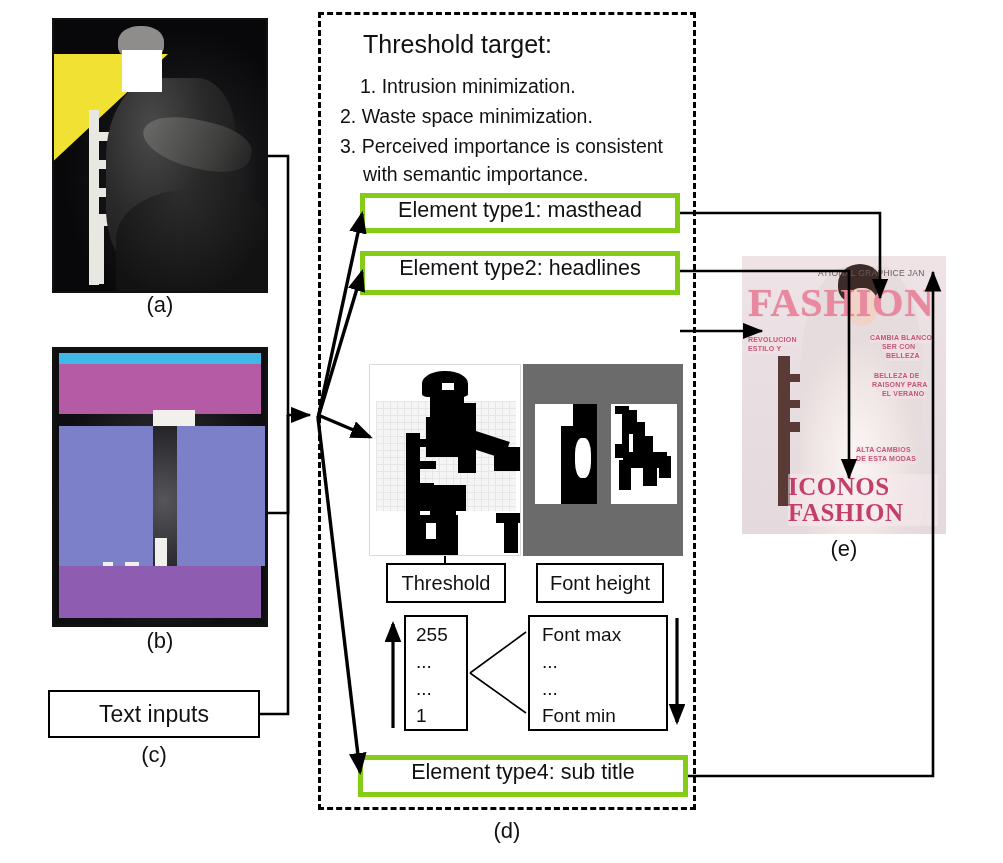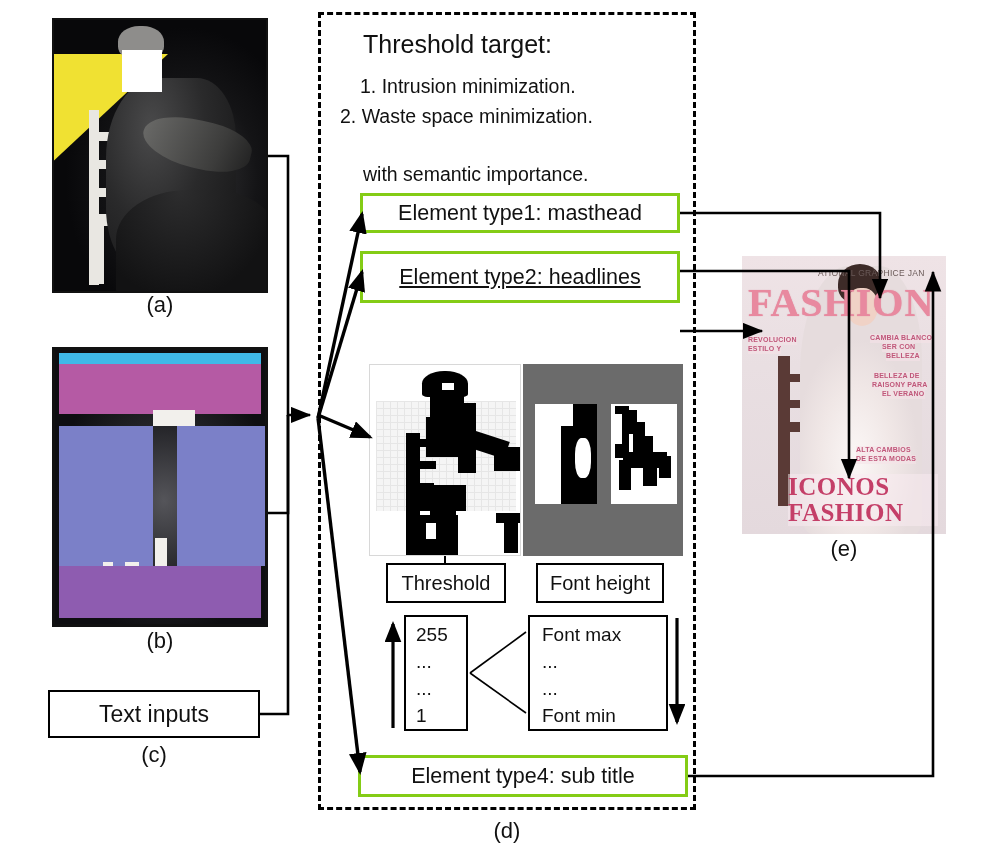--- a/index.html
+++ b/index.html
@@ -76,25 +76,25 @@
   #box-threshold{left:386px;top:563px;width:120px;height:40px;font-size:20px;}
   #box-fontheight{left:536px;top:563px;width:128px;height:40px;font-size:20px;}
 
   #box-values{left:404px;top:615px;width:64px;height:116px;border:2px solid #000;
       display:block;padding:4px 0 0 10px;}
   #box-fonts{left:528px;top:615px;width:140px;height:116px;border:2px solid #000;
       display:block;padding:4px 0 0 12px;}
   .vrow{font-size:19px;line-height:27px;color:#111;white-space:nowrap;}
 
   
-  .etype{border:3px solid #84cc16;background:#fff;position:absolute;
-         display:flex;align-items:center;justify-content:center;font-size:21.5px;color:#111;
+  .etype{border:5px solid #84cc16;background:#fff;position:absolute;
+         display:flex;justify-content:center;font-size:21.5px;color:#111;
          box-sizing:border-box;}
   #etype1{left:360px;top:193px;width:320px;height:40px;}
-  #etype2{left:360px;top:251px;width:320px;height:52px;text-decoration:underline;}
+  #etype2{left:360px;top:251px;width:320px;height:44px;}
   #etype3{left:360px;top:311px;width:320px;height:40px;}
   #etype4{left:358px;top:755px;width:330px;height:42px;}
 
   
   #box-textinputs{left:48px;top:690px;width:212px;height:48px;font-size:23px;}
 
   
   #img-e{position:absolute;left:742px;top:256px;width:204px;height:278px;overflow:hidden;
       background:#efe6e8;}
   #img-e .cbg{position:absolute;inset:0;
@@ -168,20 +168,21 @@
   <div class="box" id="box-textinputs">
     <span>Text inputs</span>
   </div>
   <div class="caption" style="left:48px;top:742px;width:212px;">(c)</div>
 
   <div id="dashed-panel"></div>
 
   <div id="topo-title">Threshold target:</div>
   <div class="topo-line" style="left:360px;top:75px;">1. Intrusion minimization.</div>
   <div class="topo-line" style="left:340px;top:105px;">2. Waste space minimization.</div>
+  <div class="topo-line" style="left:340px;top:135px;">3. Perceived importance is consistent</div>
   <div class="topo-line" style="left:363px;top:163px;">with semantic importance.</div>
 
   <div class="etype" id="etype1">
     <span>Element type1: masthead</span>
   </div>
   <div class="etype" id="etype2">
     <span>Element type2: headlines</span>
   </div>
   <div class="etype" id="etype4">
     <span>Element type4: sub title</span>

